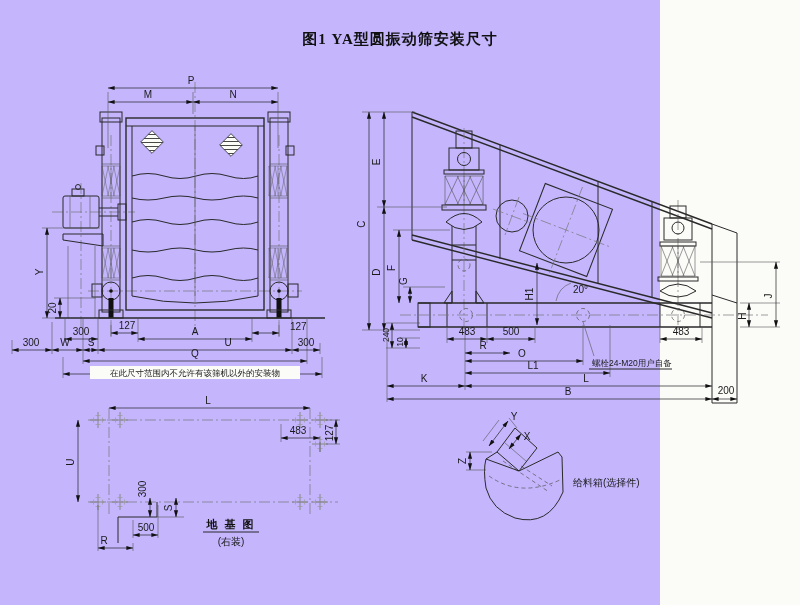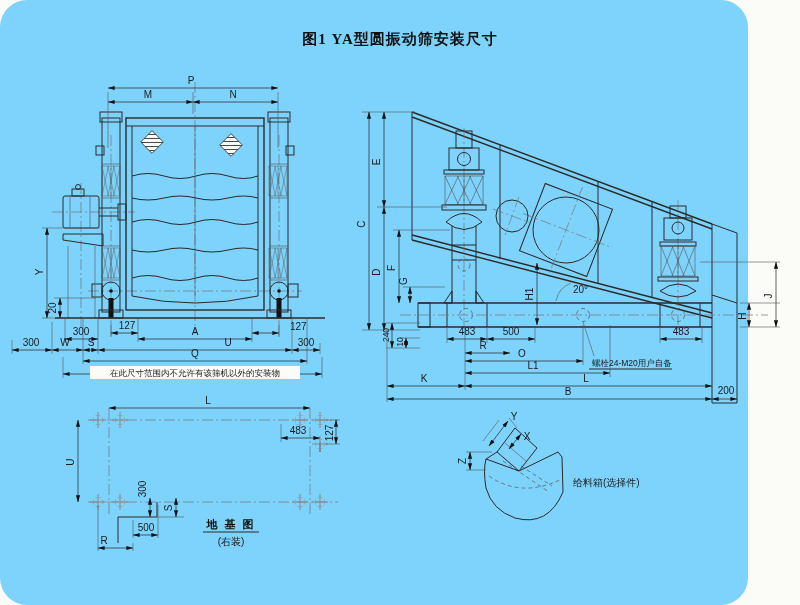--- a/index.html
+++ b/index.html
@@ -1,16 +1,16 @@
 <!DOCTYPE html>
 <html><head>
 <meta charset="utf-8">
 <style>
   html,body{margin:0;padding:0;background:#fbfbf8;}
-  #page{width:748px;height:605px;position:relative;background:#7dd3fc;font-family:"Liberation Sans",sans-serif;border-radius:27px;}
+  #page{width:660px;height:605px;position:relative;background:#c4b5fd;font-family:"Liberation Sans",sans-serif;}
   svg{display:block}
   svg text{font-family:"Liberation Sans","DejaVu Sans",sans-serif;}
   .t{font-size:10px;fill:#1a1a1a;}
   .ts{font-size:8.5px;fill:#1a1a1a;}
   .tc{font-size:15px;fill:#111;font-weight:bold;font-family:"Liberation Serif","DejaVu Serif",serif;letter-spacing:1px;}
   .tt{font-size:11px;fill:#111;font-weight:bold;letter-spacing:2px;}
   .ln{stroke:#2a2a2a;stroke-width:1;fill:none;}
   .lm{stroke:#2a2a2a;stroke-width:1.4;fill:none;}
   .lt{stroke:#555;stroke-width:.6;fill:none;}
   .dm{stroke:#222;stroke-width:.7;fill:none;}

